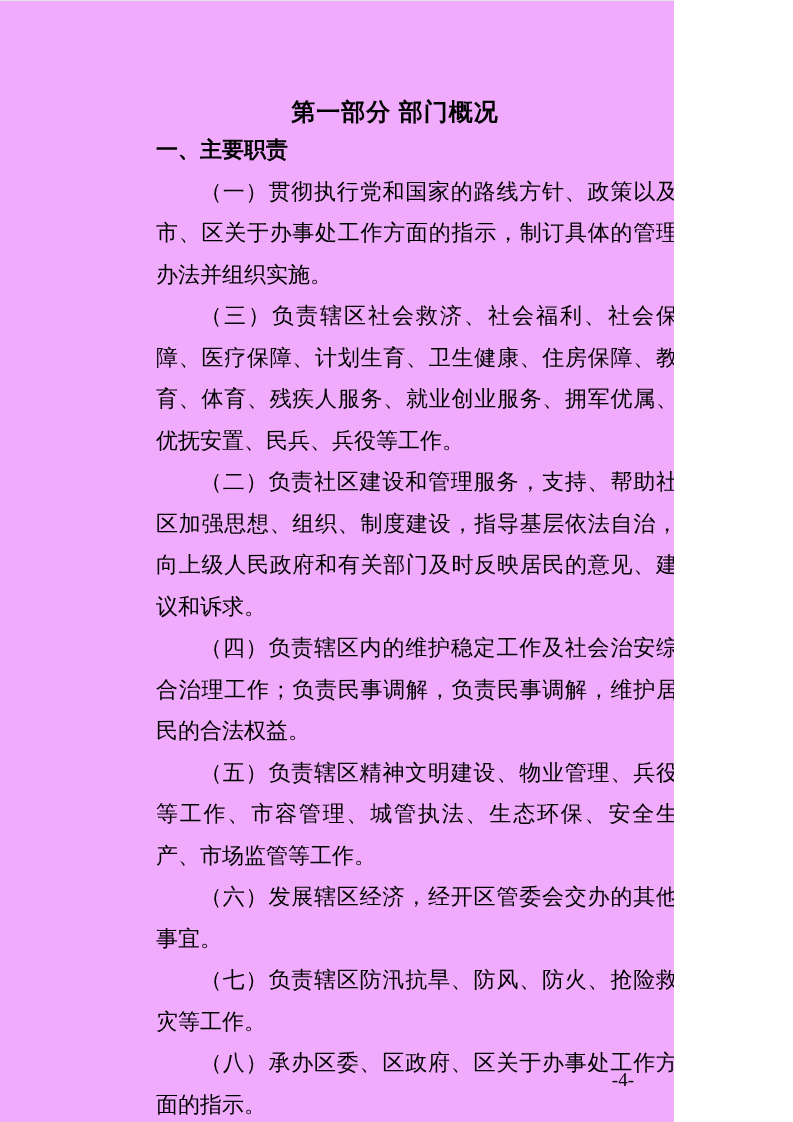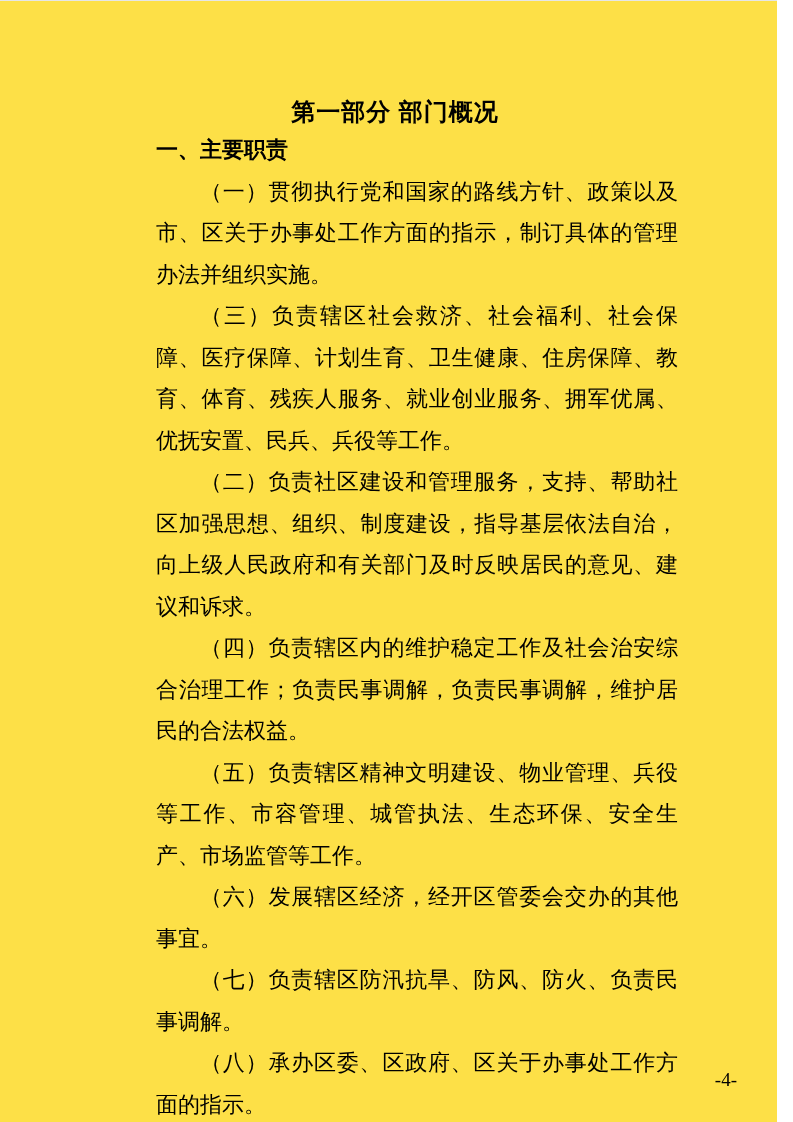--- a/index.html
+++ b/index.html
@@ -1,21 +1,21 @@
 <!DOCTYPE html>
 <html><head>
 <meta charset="utf-8">
 <style>
   * { margin: 0; padding: 0; box-sizing: border-box; }
   html, body { background: #ffffff; }
   .page {
     position: relative;
-    width: 777px;
+    width: 674px;
     height: 1122px;
-    background: #fde047;
+    background: #f0abfc;
     color: #000000;
     overflow: hidden;
     border-top: 1px solid #e6e6e6;
     font-family: "Liberation Serif", "DejaVu Serif", serif;
   }
   .content {
     position: absolute;
     left: 112px;
     top: 94px;
     width: 566px;
@@ -63,18 +63,18 @@
   <div class="content">
     <div class="doc-title">第一部分 部门概况</div>
     <div class="section-heading">一、主要职责</div>
     <div class="body-text">
       <p>（一）贯彻执行党和国家的路线方针、政策以及市、区关于办事处工作方面的指示，制订具体的管理办法并组织实施。</p>
       <p>（三）负责辖区社会救济、社会福利、社会保障、医疗保障、计划生育、卫生健康、住房保障、教育、体育、残疾人服务、就业创业服务、拥军优属、优抚安置、民兵、兵役等工作。</p>
       <p>（二）负责社区建设和管理服务，支持、帮助社区加强思想、组织、制度建设，指导基层依法自治，向上级人民政府和有关部门及时反映居民的意见、建议和诉求。</p>
       <p>（四）负责辖区内的维护稳定工作及社会治安综合治理工作；负责民事调解，负责民事调解，维护居民的合法权益。</p>
       <p>（五）负责辖区精神文明建设、物业管理、兵役等工作、市容管理、城管执法、生态环保、安全生产、市场监管等工作。</p>
       <p>（六）发展辖区经济，经开区管委会交办的其他事宜。</p>
-      <p>（七）负责辖区防汛抗旱、防风、防火、负责民事调解。</p>
+      <p>（七）负责辖区防汛抗旱、防风、防火、抢险救灾等工作。</p>
       <p>（八）承办区委、区政府、区关于办事处工作方面的指示。</p>
     </div>
   </div>
   <div class="page-number">-4-</div>
 </div>
 
 </body></html>

